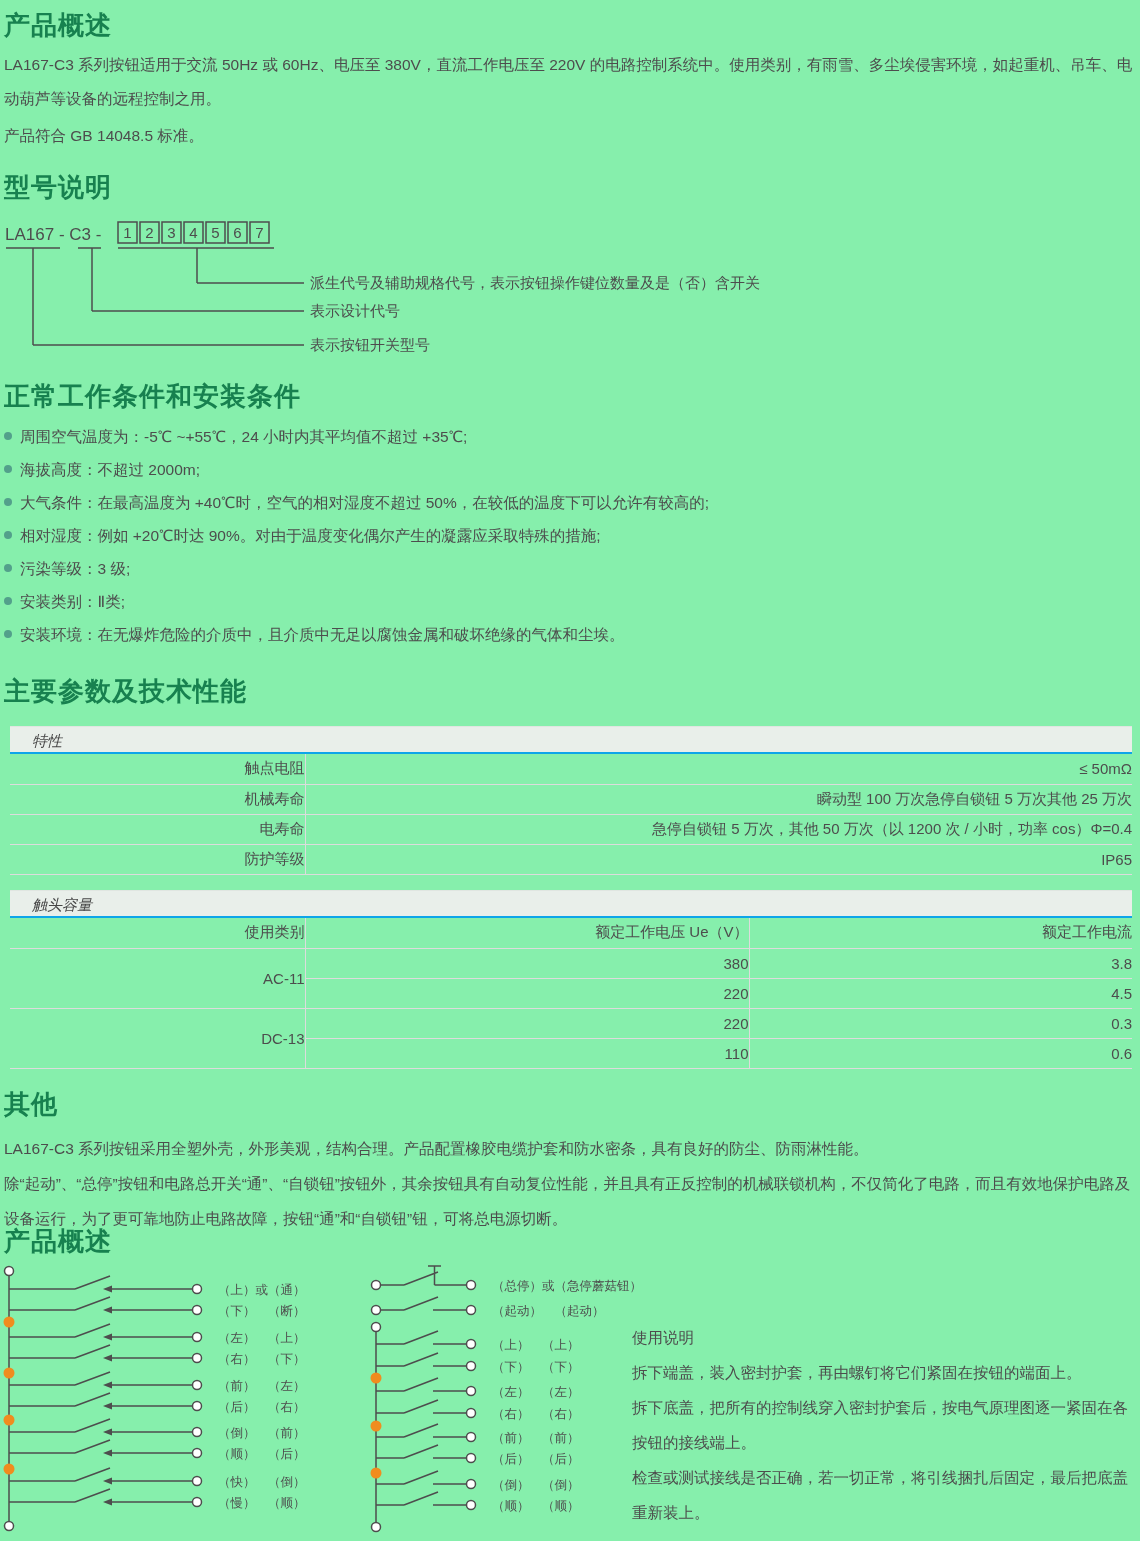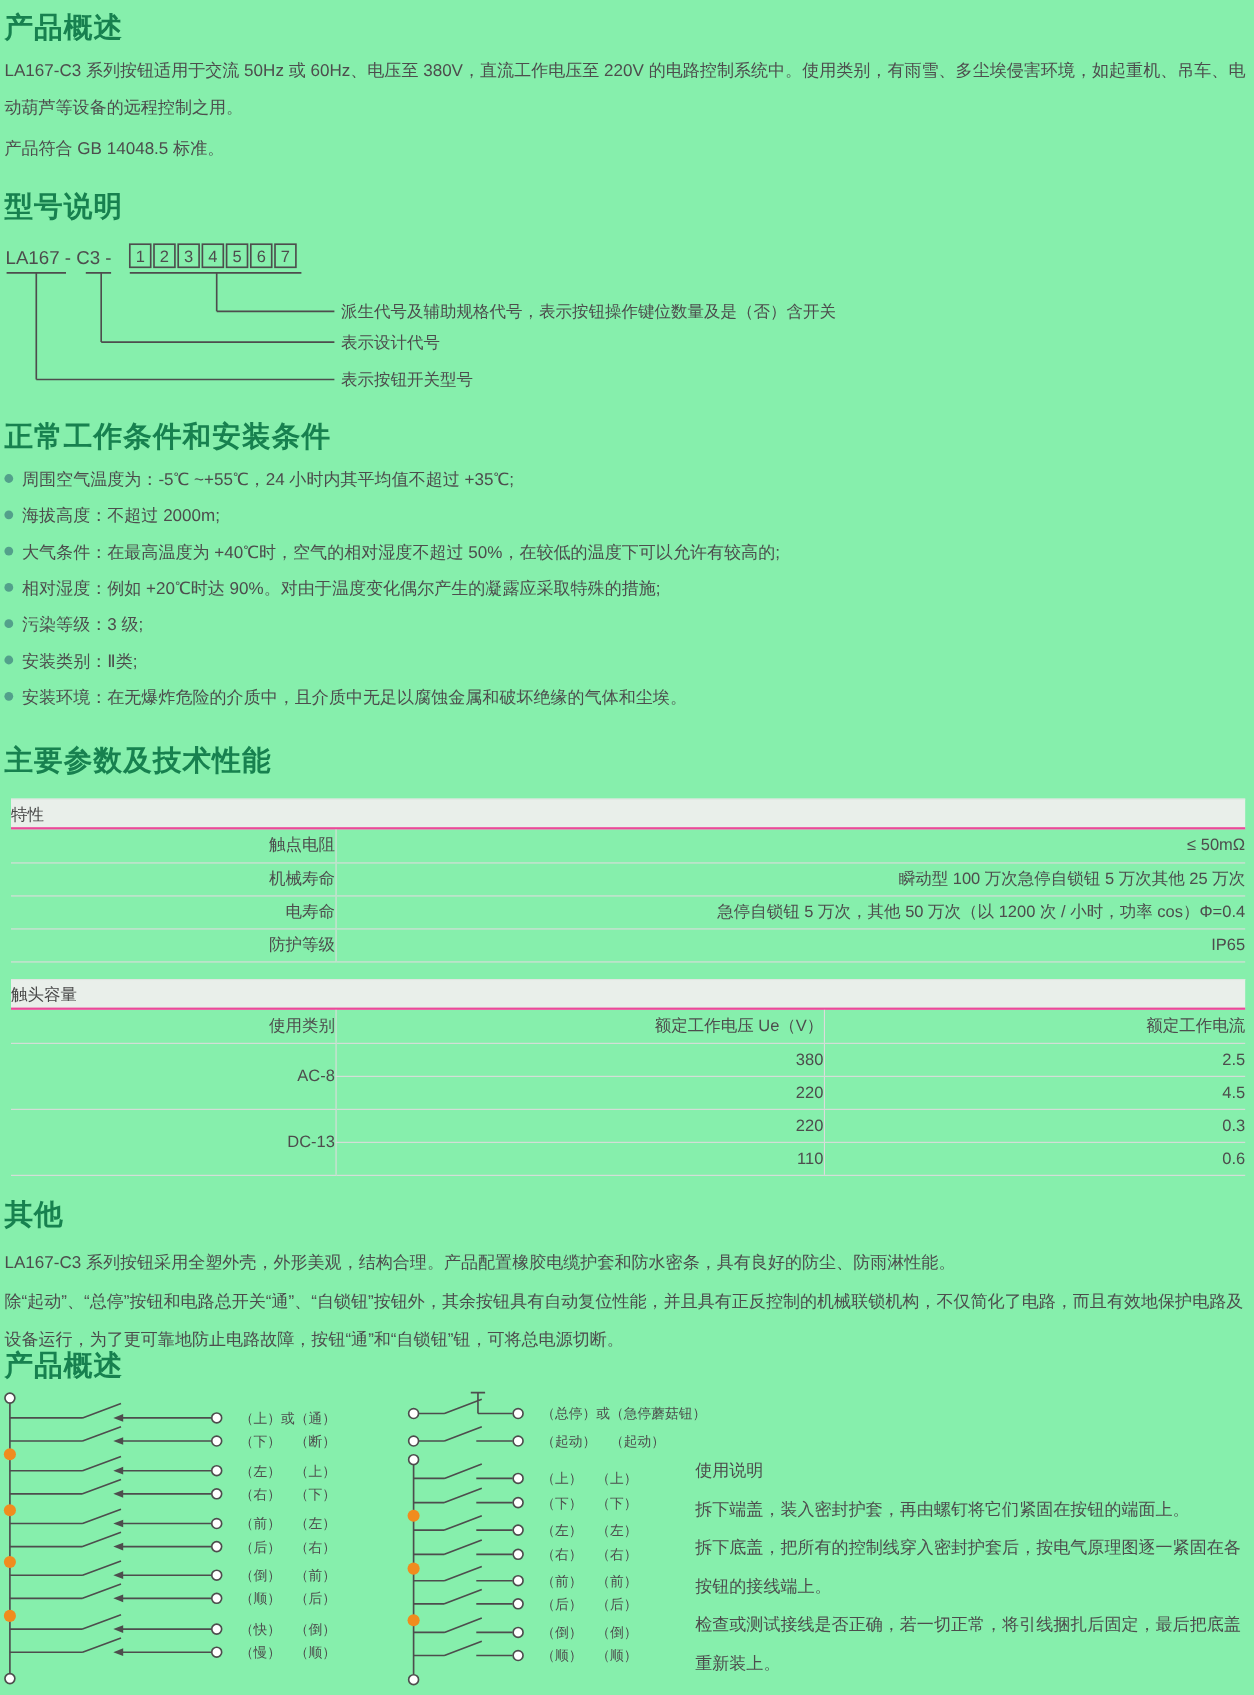--- a/index.html
+++ b/index.html
@@ -11,21 +11,21 @@
   .para { position:absolute; left:4px; width:1130px; font-size:15.5px; line-height:34px; color:#4d4d4d; }
 
   
   .cond { position:absolute; left:4px; top:420px; width:1130px; }
   .cond .item { height:33px; line-height:33px; font-size:15.5px; color:#4d4d4d; white-space:nowrap; }
   .cond .dot { display:inline-block; width:8px; height:8px; border-radius:50%; background:#53a08b; margin-right:8px; vertical-align:2px; }
 
   
   .tblwrap { position:absolute; left:10px; width:1122px; }
   .strip { height:28px; line-height:28px; background:#e9efea; border-top:1px solid #e0e6e1;
-           border-bottom:2px solid #ec4899; font-size:15px; color:#474747; }
+           border-bottom:2px solid #0ea5e9; padding-left:22px; font-size:15px; color:#474747;font-style:italic; }
   table { border-collapse:collapse; width:1122px; table-layout:fixed; }
   td, th { height:30px; font-size:15px; font-weight:400; color:#4d4d4d; text-align:right;
            border-bottom:1px solid #dcdcdc; vertical-align:middle; }
   .c1 { width:295px; padding-left:22px; }
   .c2 { padding-left:20px; border-left:1px solid #dcdcdc;margin-left:14px; }
   .c3 { width:383px; padding-left:20px; border-left:1px solid #dcdcdc; }
   .t2 .c2 { width:444px; }
 
   
   svg { position:absolute; }
@@ -120,23 +120,23 @@
   <div class="tblwrap" style="top:890px;">
     <div class="strip">触头容量</div>
     <table class="t2">
       <tbody>
         <tr>
           <th class="c1">使用类别</th>
           <th class="c2">额定工作电压 Ue（V）</th>
           <th class="c3">额定工作电流</th>
         </tr>
         <tr>
-          <td class="c1" rowspan="2">AC-8</td>
+          <td class="c1" rowspan="2">AC-11</td>
           <td class="c2">380</td>
-          <td class="c3">2.5</td>
+          <td class="c3">3.8</td>
         </tr>
         <tr>
           <td class="c2">220</td>
           <td class="c3">4.5</td>
         </tr>
         <tr>
           <td class="c1" rowspan="2">DC-13</td>
           <td class="c2">220</td>
           <td class="c3">0.3</td>
         </tr>

